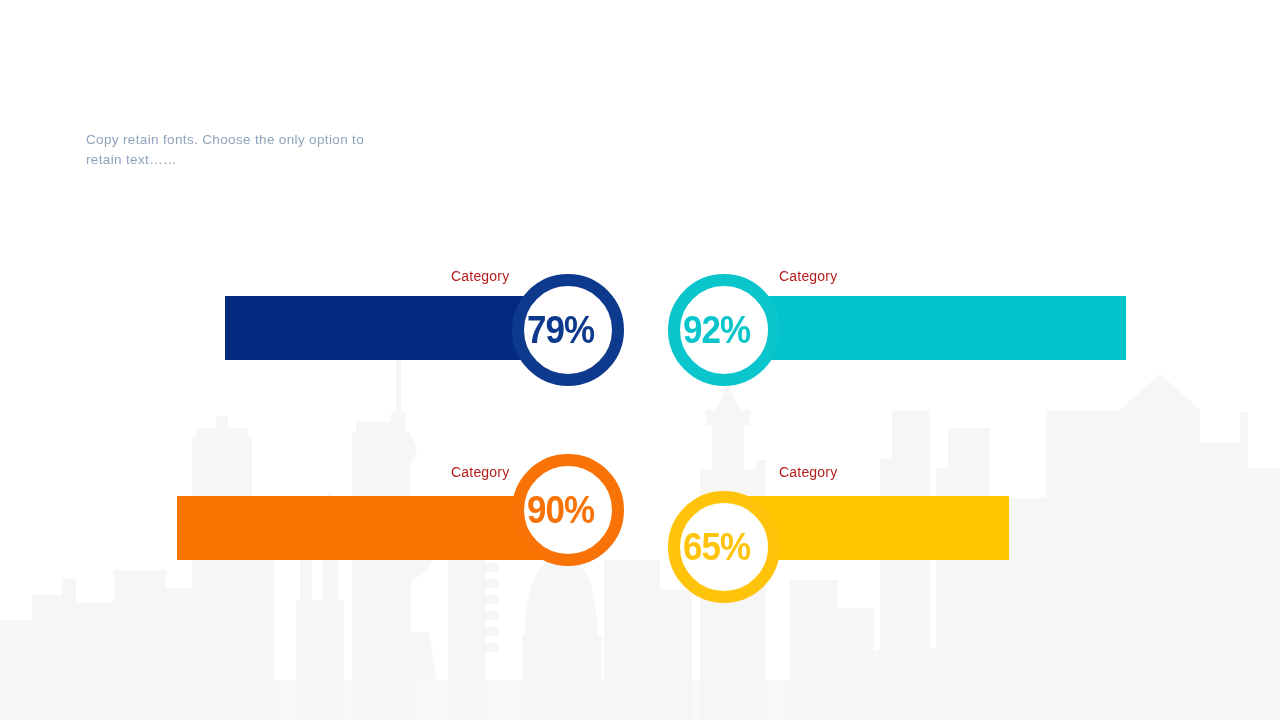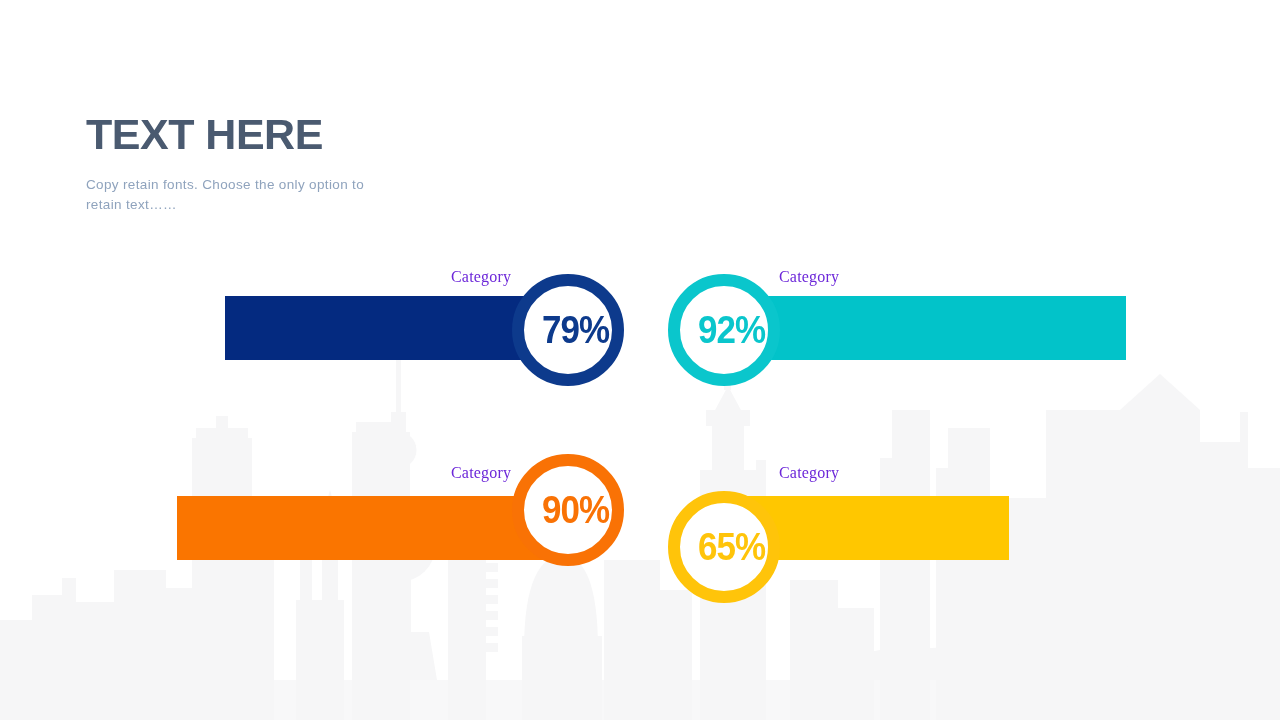--- a/index.html
+++ b/index.html
@@ -74,39 +74,39 @@
     width: 112px;
     height: 112px;
     border-radius: 50%;
     background: #ffffff;
     box-sizing: border-box;
     border-style: solid;
     border-width: 12px;
     z-index: 6;
     display: flex;
     align-items: center;
-    justify-content: flex-end;
+    justify-content: flex-start;
   }
   .pct {
     font-family: "Liberation Sans Narrow", "Liberation Sans", sans-serif;
     font-weight: bold;
     font-size: 38px;
     line-height: 1;
     letter-spacing: -1px;
     transform: scaleX(0.92);
     user-select: none;
   }
   .cat-label {
     position: absolute;
-    font-size: 16px;
-    color: #6d28d9;
+    font-size: 14px;
+    color: #b91c1c;
     letter-spacing: 0.2px;
     white-space: nowrap;
     z-index: 7;
-    font-family: Liberation Serif, serif;
+    font-family: Liberation Sans, sans-serif;
   }
 
   
   #metric-navy .bar  { left: 225px; top: 296px; width: 340px; background: #042a80; }
   #metric-navy .ring { left: 512px; top: 274px; border-color: #0d3a8c; }
   #metric-navy .pct  { color: #0d3a8c; }
   #label-navy        { left: 451px; top: 268px; }
 
   
   #metric-cyan .bar  { left: 724px; top: 296px; width: 402px; background: #02c3c9; }
@@ -209,21 +209,20 @@
       <path d="M1012 330 C1012 330 1024 306 1060 300 L1260 292 C1300 292 1310 312 1310 330 Z" transform="translate(-180,0)"></path>
       <rect x="850" y="288" width="8" height="14"></rect>
       <rect x="880" y="286" width="8" height="16"></rect>
       <rect x="910" y="288" width="8" height="14"></rect>
       <rect x="944" y="284" width="8" height="18"></rect>
       <rect x="975" y="287" width="8" height="15"></rect>
     </g>
   </svg>
 
   <div id="header-block">
-    <h1 id="page-title">TEXT HERE</h1>
     <p id="page-subtitle">Copy retain fonts. Choose the only option to retain text……</p>
   </div>
 
   <div id="metric-navy" class="metric">
     <div class="bar"></div>
     <div class="ring">
       <span class="pct">79%</span>
     </div>
   </div>
   <div id="label-navy" class="cat-label">Category</div>

